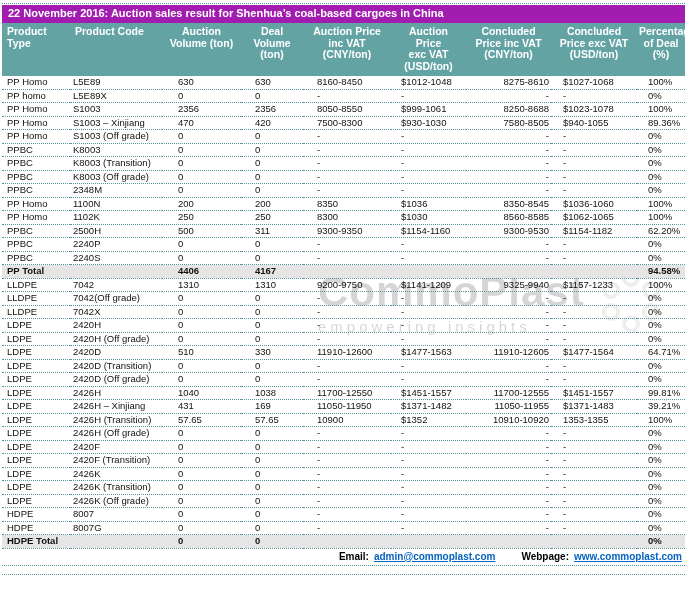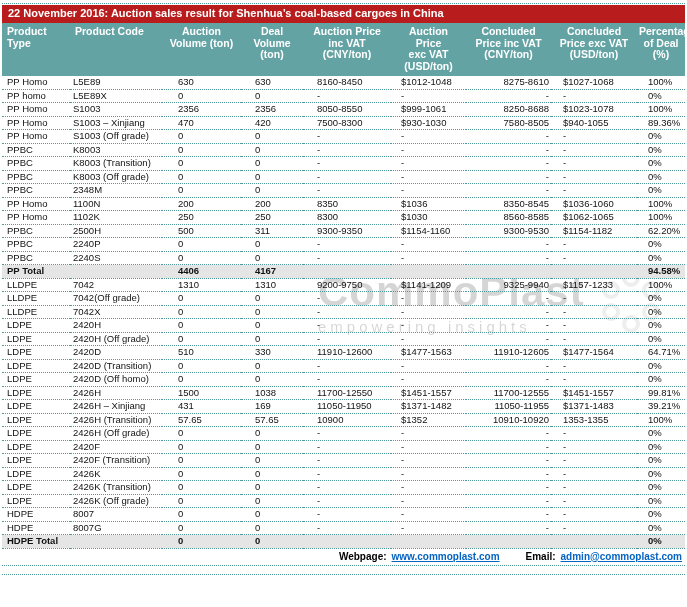--- a/index.html
+++ b/index.html
@@ -6,21 +6,21 @@
   html,body { margin:0; padding:0; }
   body {
     width:687px; height:607px; background:#ffffff; overflow:hidden;
     font-family:"Liberation Sans", sans-serif; color:#111;
     position:relative;
   }
   .page { position:relative; width:683px; margin:0 auto; padding-top:3px; }
   .top-rule { border-top:1px dotted #4e999b; height:2px; }
 
   .title-bar {
-    background:#b91c1c; color:#ffffff; font-weight:bold;
+    background:#a21caf; color:#ffffff; font-weight:bold;
     font-size:11px; line-height:13px; padding:2px 6px 3px 6px;
   }
 
   table.report { width:683px; border-collapse:collapse; table-layout:fixed; }
   col.c1{width:68px} col.c2{width:92px} col.c3{width:79px}
   col.c4{width:62px} col.c5{width:88px} col.c6{width:75px}
   col.c7{width:85px} col.c8{width:86px} col.c9{width:48px}
 
   thead th {
     background:#64a3a4; color:#ffffff; font-weight:bold;
@@ -366,33 +366,33 @@
     <td class="f3">0</td>
     <td class="f4">0</td>
     <td class="f5">-</td>
     <td class="f6">-</td>
     <td class="f7">-</td>
     <td class="f8">-</td>
     <td class="f9">0%</td>
   </tr>
         <tr>
     <td class="f1">LDPE</td>
-    <td class="f2">2420D (Off homo)</td>
+    <td class="f2">2420D (Off grade)</td>
     <td class="f3">0</td>
     <td class="f4">0</td>
     <td class="f5">-</td>
     <td class="f6">-</td>
     <td class="f7">-</td>
     <td class="f8">-</td>
     <td class="f9">0%</td>
   </tr>
         <tr>
     <td class="f1">LDPE</td>
     <td class="f2">2426H</td>
-    <td class="f3">1500</td>
+    <td class="f3">1040</td>
     <td class="f4">1038</td>
     <td class="f5">11700-12550</td>
     <td class="f6">$1451-1557</td>
     <td class="f7">11700-12555</td>
     <td class="f8">$1451-1557</td>
     <td class="f9">99.81%</td>
   </tr>
         <tr>
     <td class="f1">LDPE</td>
     <td class="f2">2426H – Xinjiang</td>
@@ -512,23 +512,23 @@
     <td class="f6"></td>
     <td class="f7"></td>
     <td class="f8"></td>
     <td class="f9">0%</td>
   </tr>
       </tbody>
   </table>
 
   <div class="footer-row">
     <div class="footer-pair">
+      <span>Email:</span>
+      <a class="link" href="#">admin@commoplast.com</a>
+    </div>
+    <div class="footer-pair">
       <span>Webpage:</span>
       <a class="link" href="#">www.commoplast.com</a>
     </div>
-    <div class="footer-pair">
-      <span>Email:</span>
-      <a class="link" href="#">admin@commoplast.com</a>
-    </div>
   </div>
 
   <div class="bottom-strip"></div>
 </div>
 
 </body></html>

